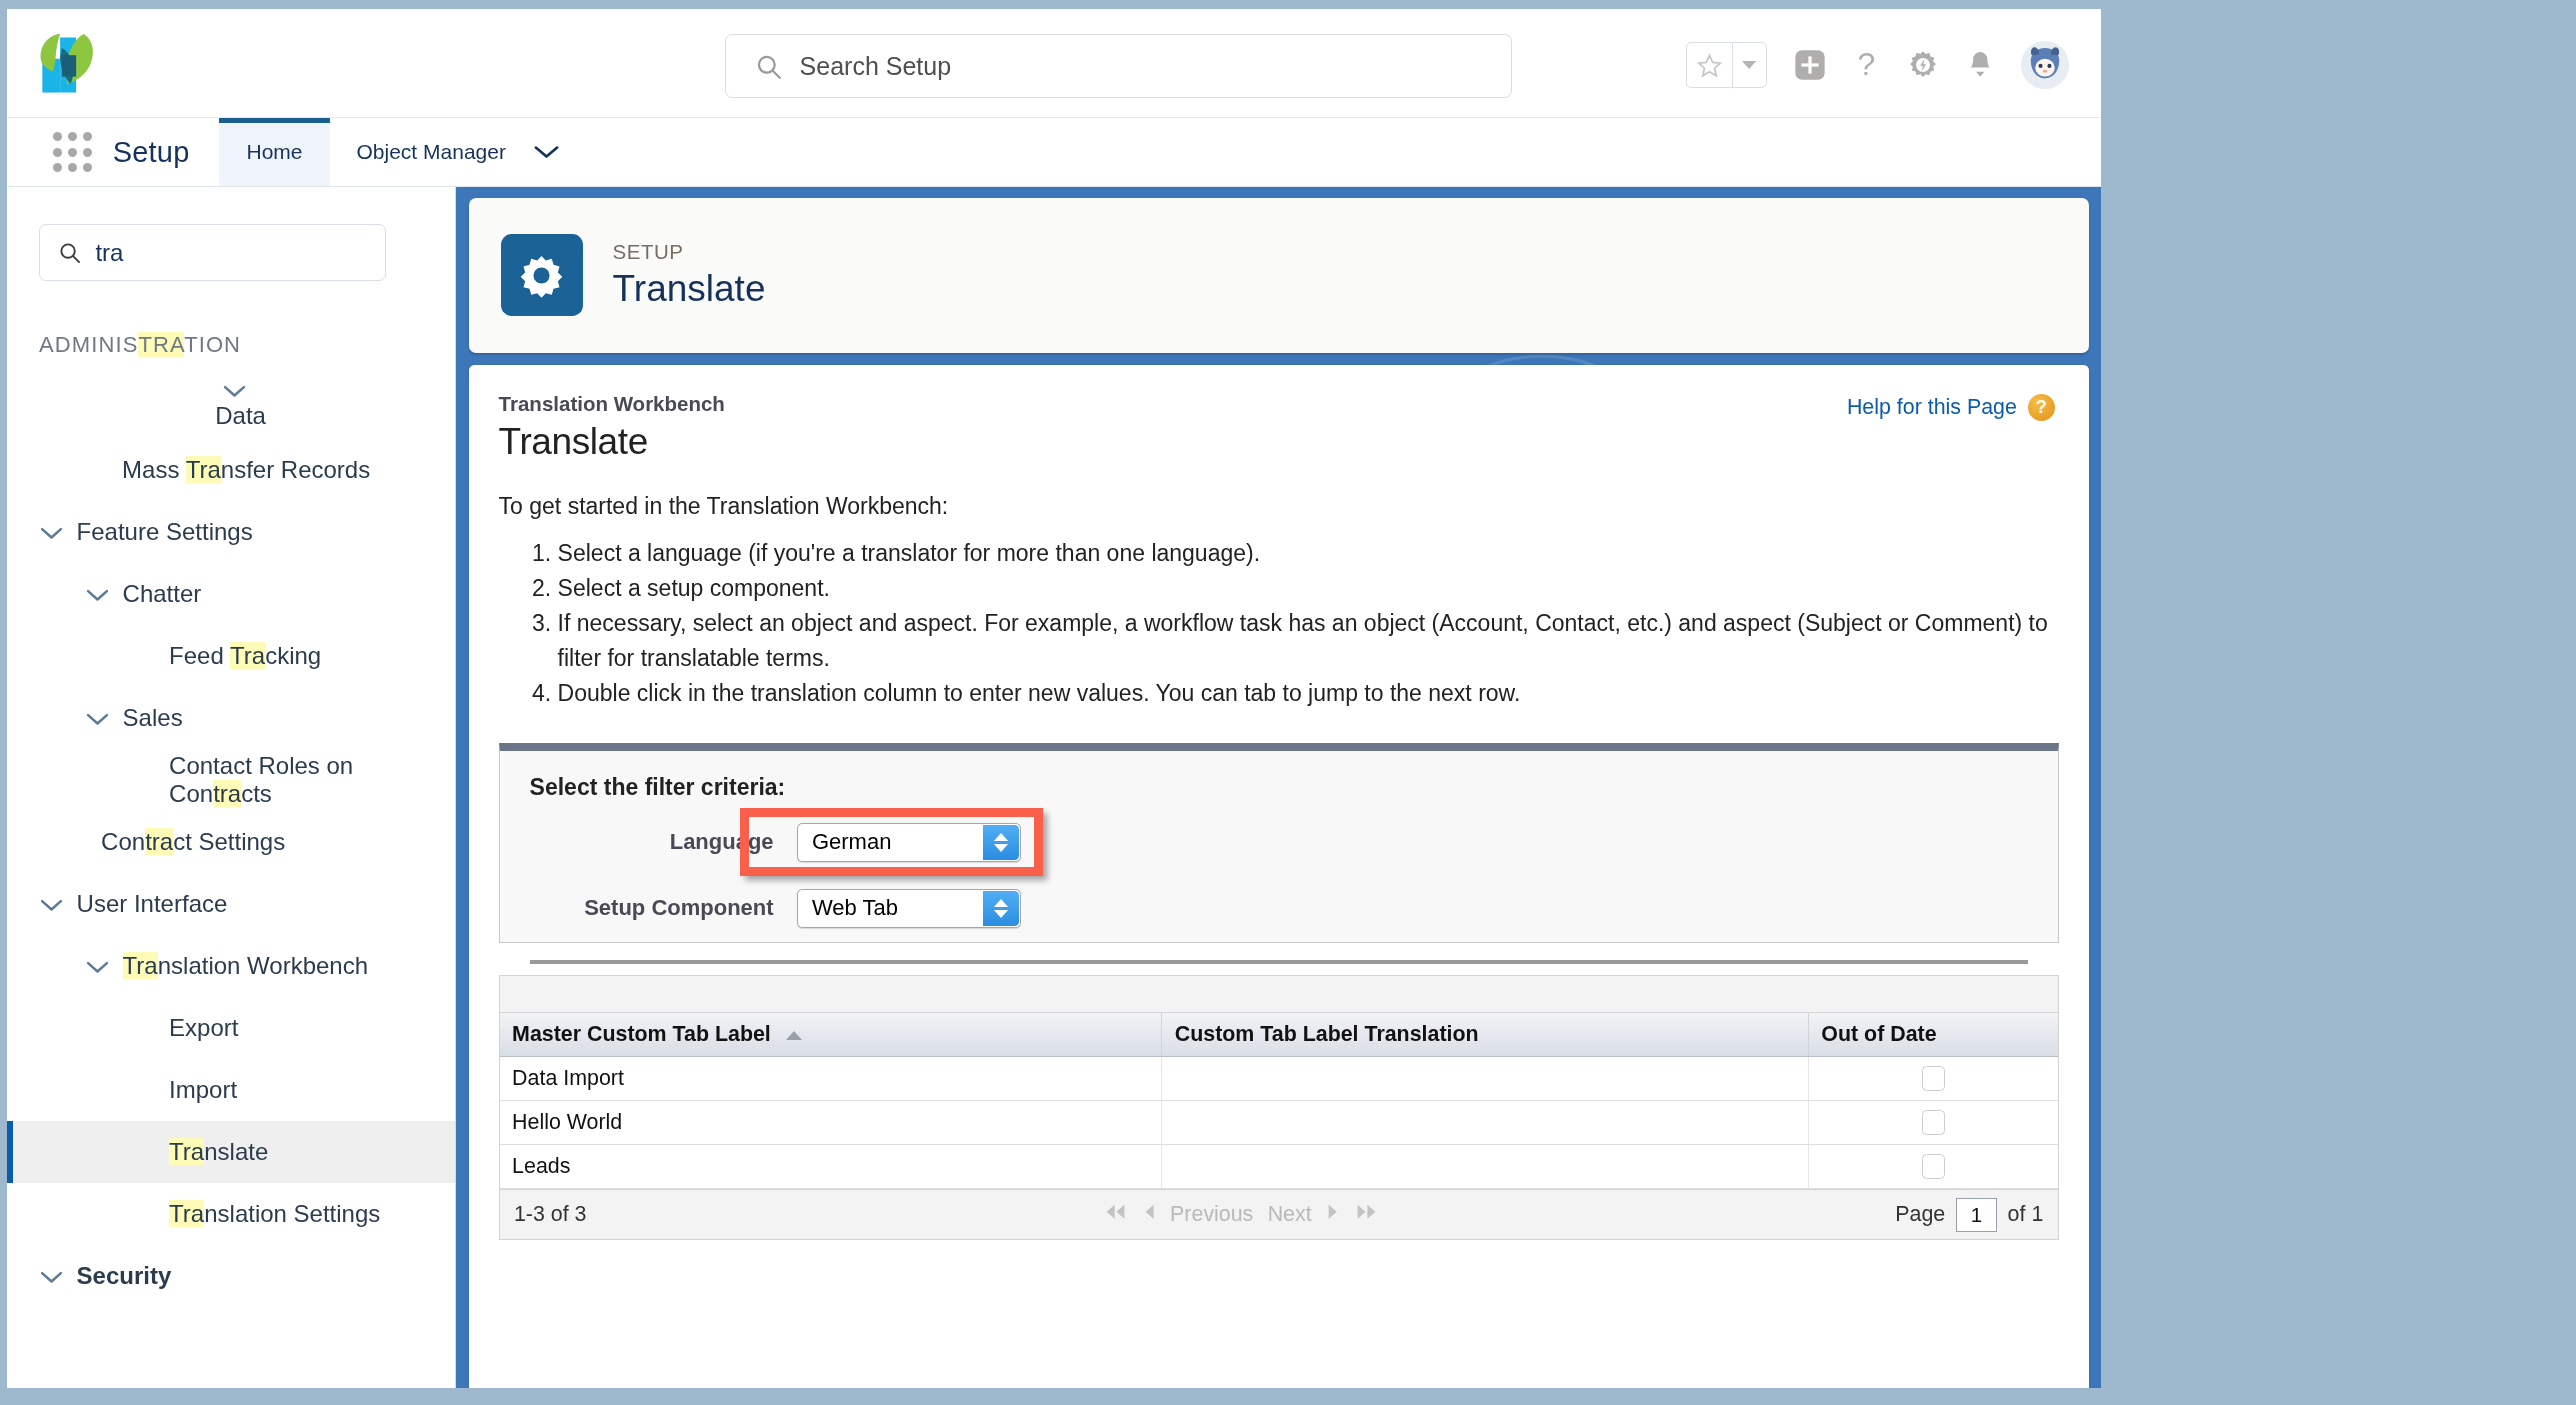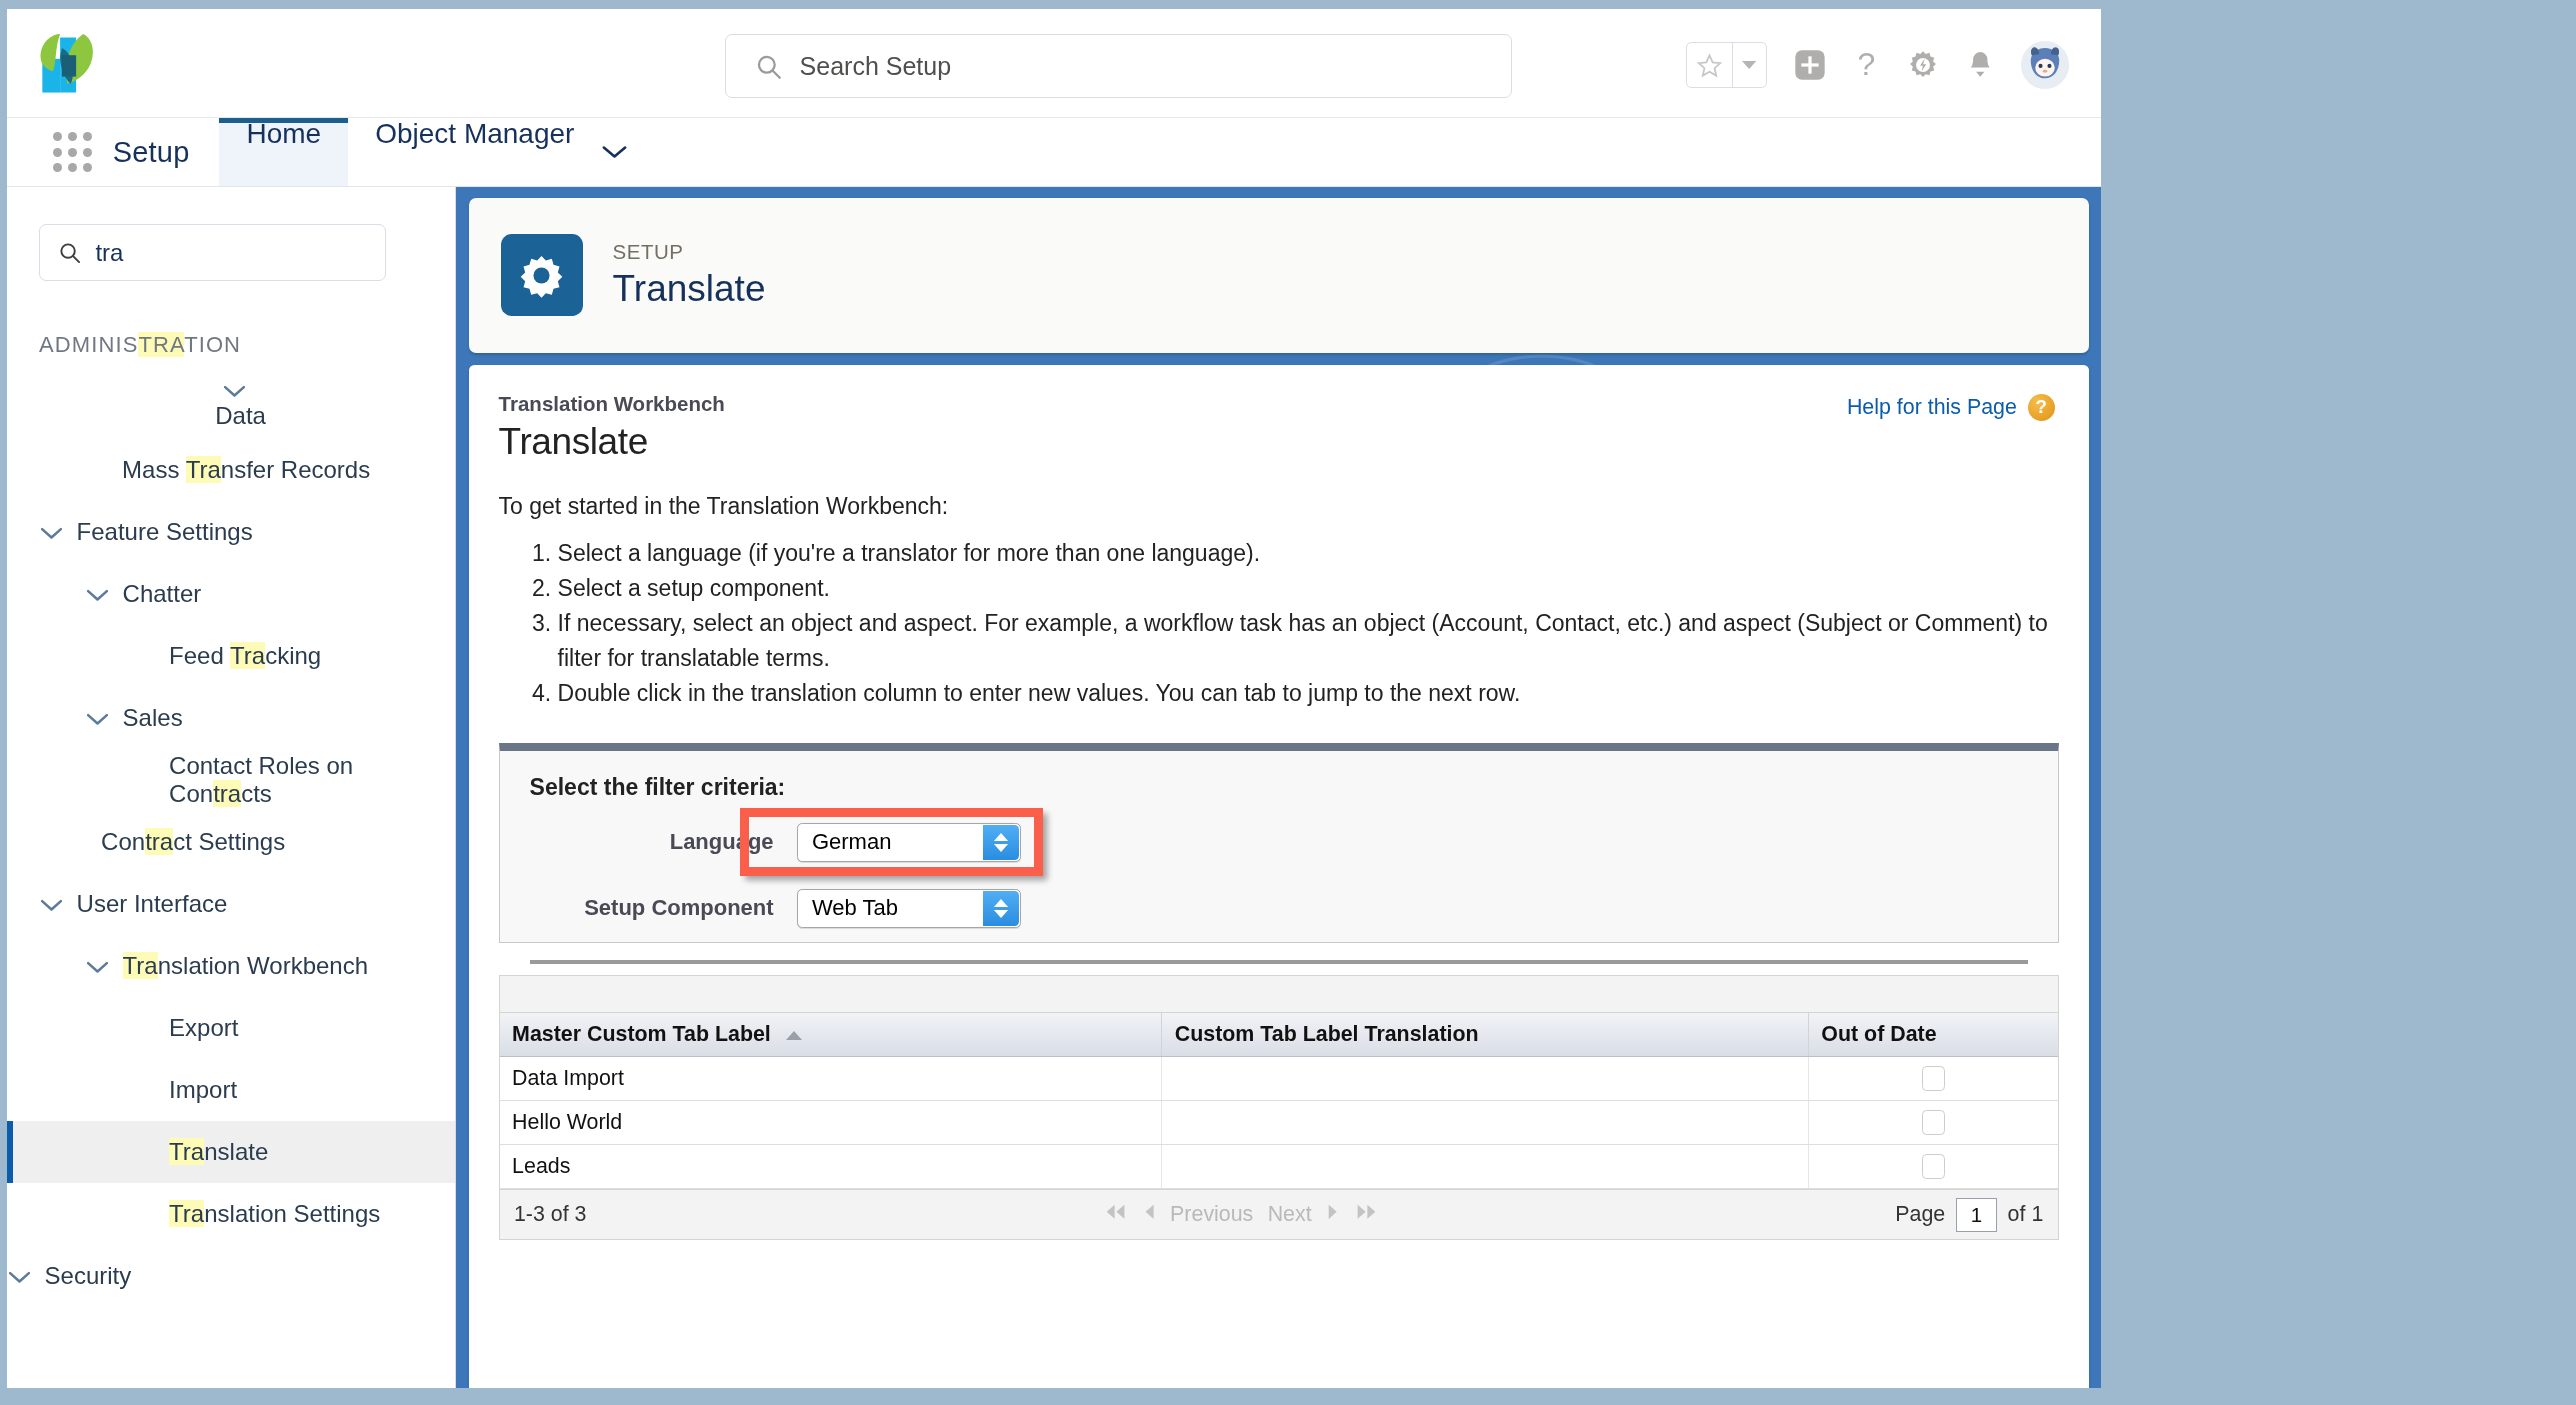--- a/index.html
+++ b/index.html
@@ -76,22 +76,22 @@
     align-self: center;
     display: grid; grid-template-columns: repeat(3, 9px);
     grid-gap: 6.2px; justify-content: center;
   }
   .waffle i { width: 9px; height: 9px; border-radius: 50%; background: #a8a8a8; display: block; }
   .setup-word {
     align-self: center; font-size: 29px; color: #16325c; letter-spacing: 0.2px;
     margin-right: 30px;
   }
   .nav-tab {
-    display: flex; align-items: flex-start; padding: 0 27px;
-    font-size: 28px; color: #16325c; position: relative; cursor: pointer;
+    display: flex; align-items: center; padding: 0 27px;
+    font-size: 21px; color: #16325c; position: relative; cursor: pointer;
   }
   .nav-tab.active { background: #eef4f9; }
   .nav-tab.active::before {
     content: ""; position: absolute; left: 0; right: 0; top: 0; height: 4.5px; background: #1b5f8e;
   }
   .nav-caret { display: flex; align-items: center; padding-right: 23px; }
 
   
   .body-area {
     position: absolute; left: 0; top: 178px; right: 0; bottom: 0;
@@ -472,21 +472,21 @@
               <span>Import</span>
             </div>
             <div class="tree-item selected" style="padding-left: 125px;">
               <span class="chev-space"></span>
               <span><mark>Tra</mark>nslate</span>
             </div>
             <div class="tree-item" style="padding-left: 125px;">
               <span class="chev-space"></span>
               <span><mark>Tra</mark>nslation Settings</span>
             </div>
-            <div class="tree-item" style="">
+            <div class="tree-item" style="padding-left: 32px; font-weight: bold;">
               <span class="chev"><svg viewBox="0 0 24 16" fill="none" stroke="#5c7a9a" stroke-width="2.4">
                   <polyline points="3,4 12,12 21,4" stroke-linecap="round" stroke-linejoin="round"></polyline>
                 </svg></span>
               <span>Security</span>
             </div>
           </div>
       </div>
     </div>
 
     <div class="main">

